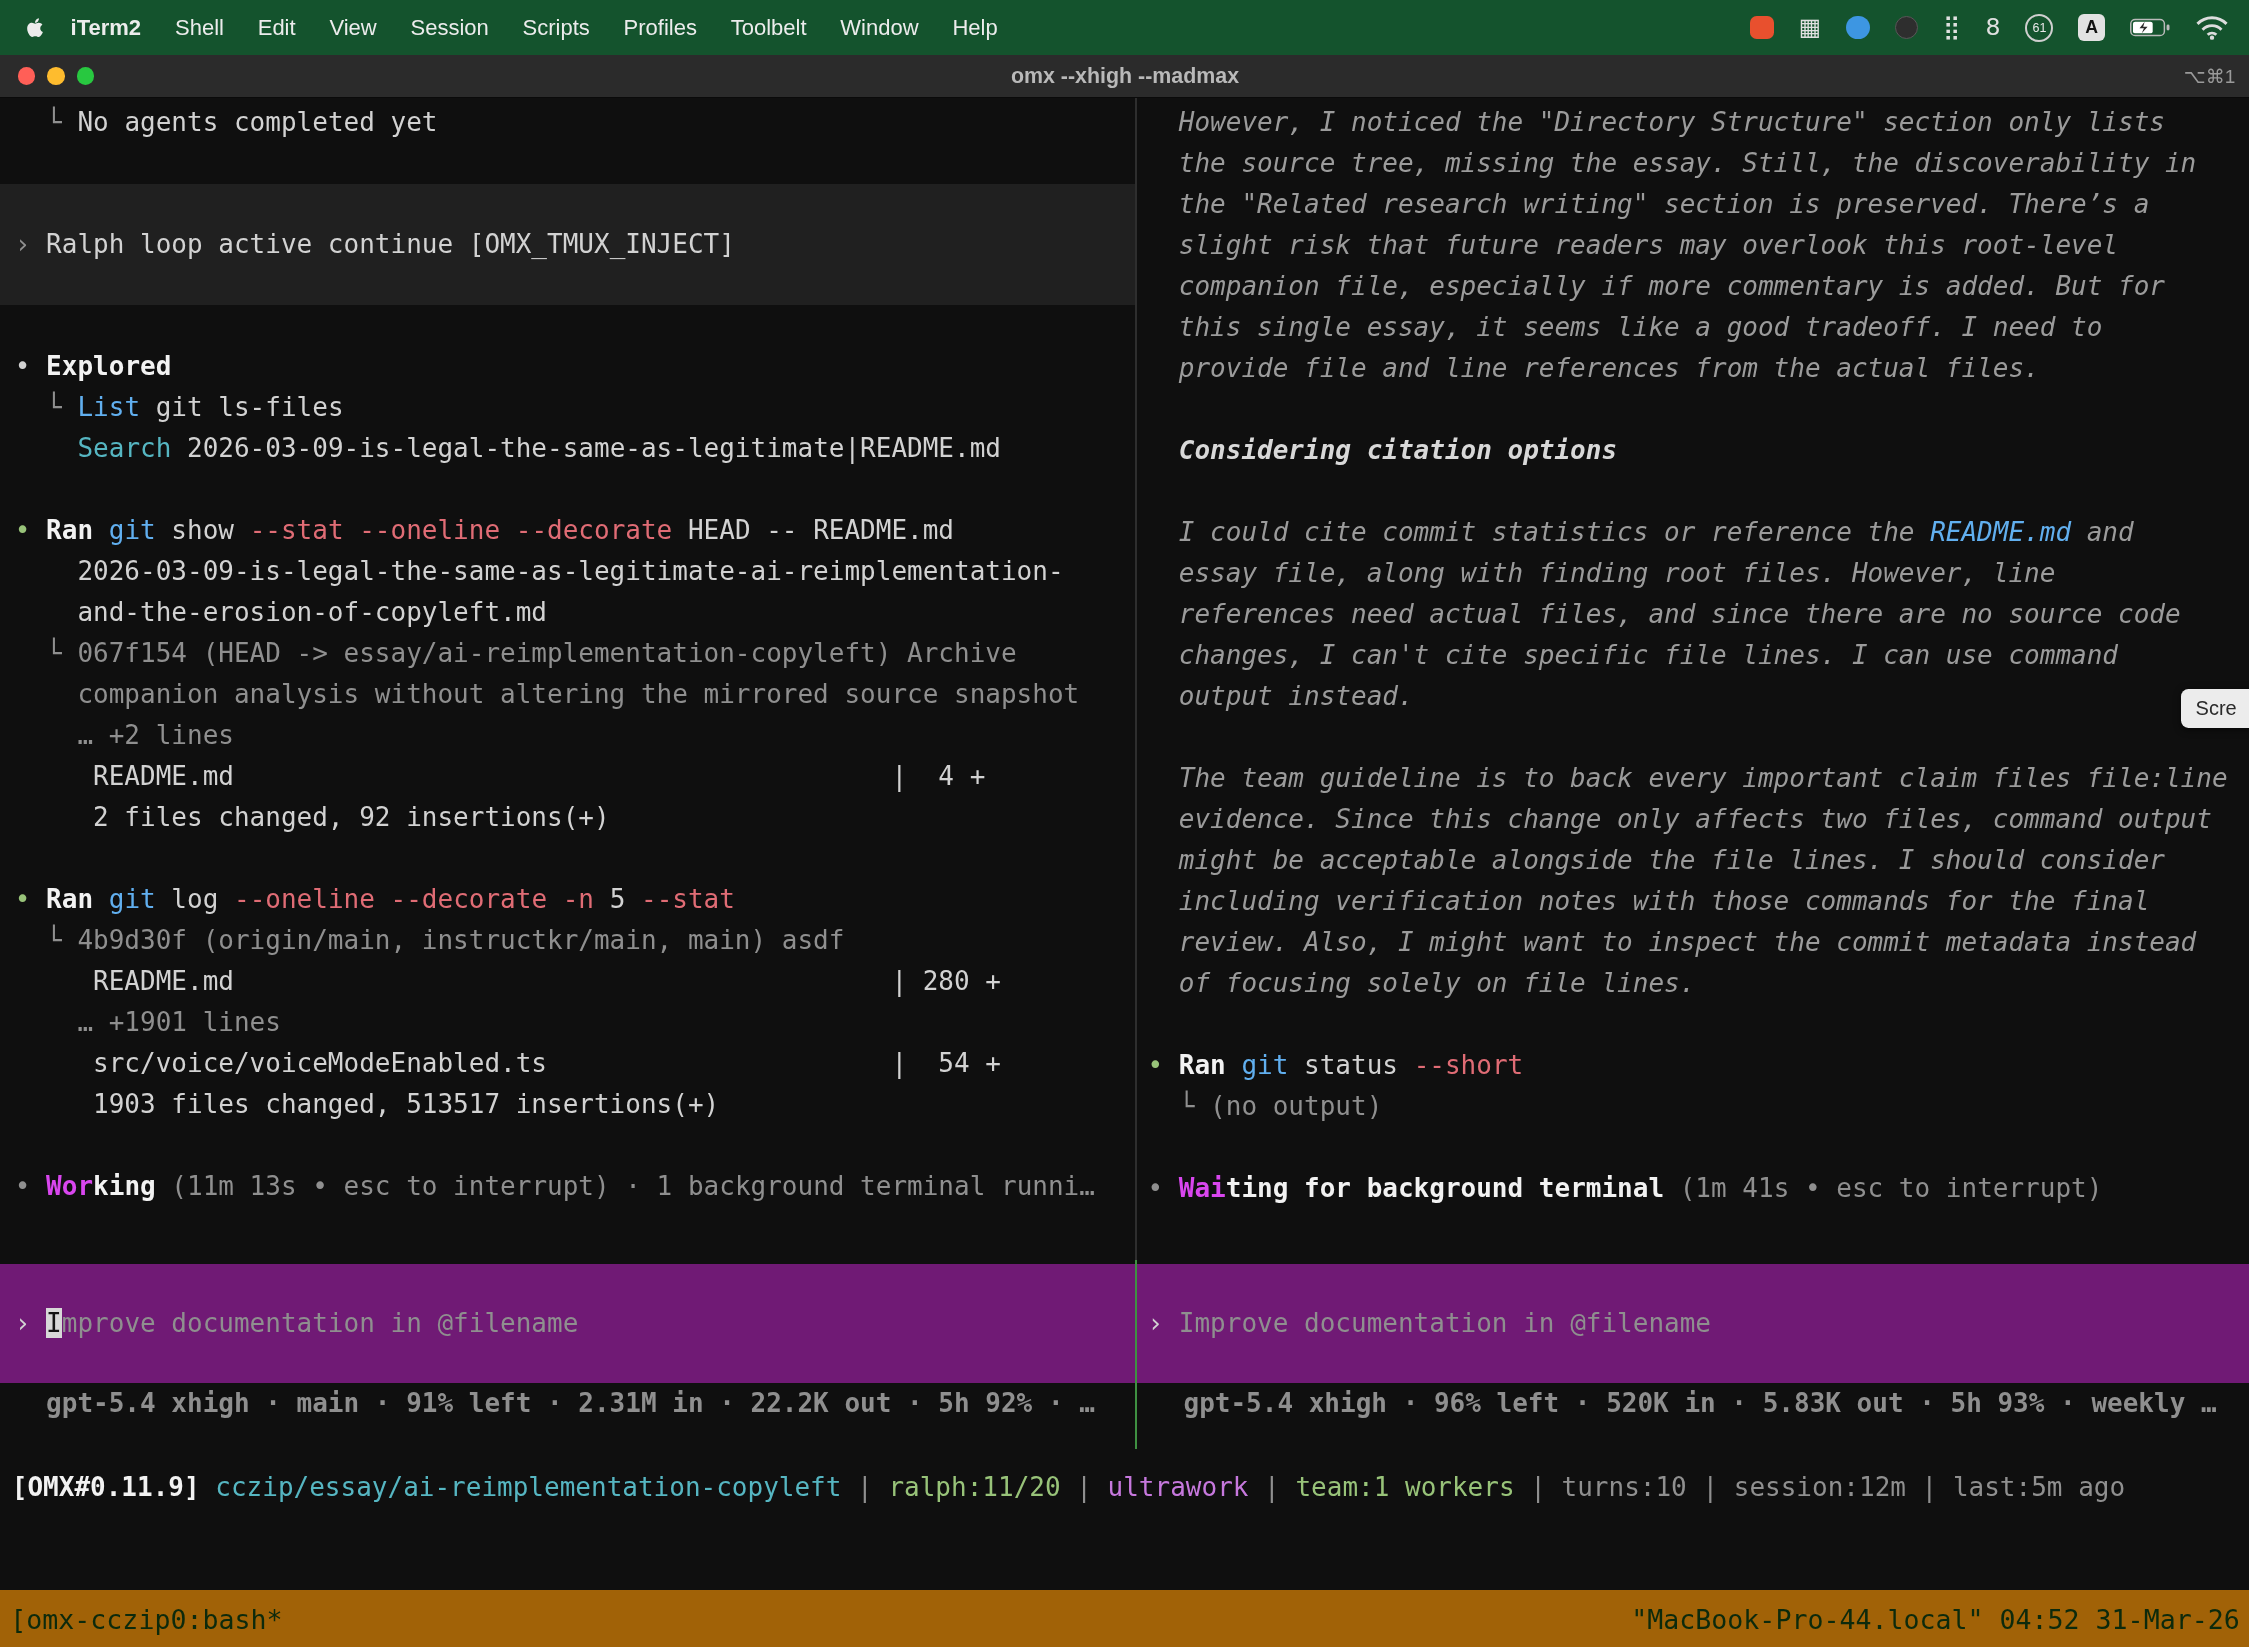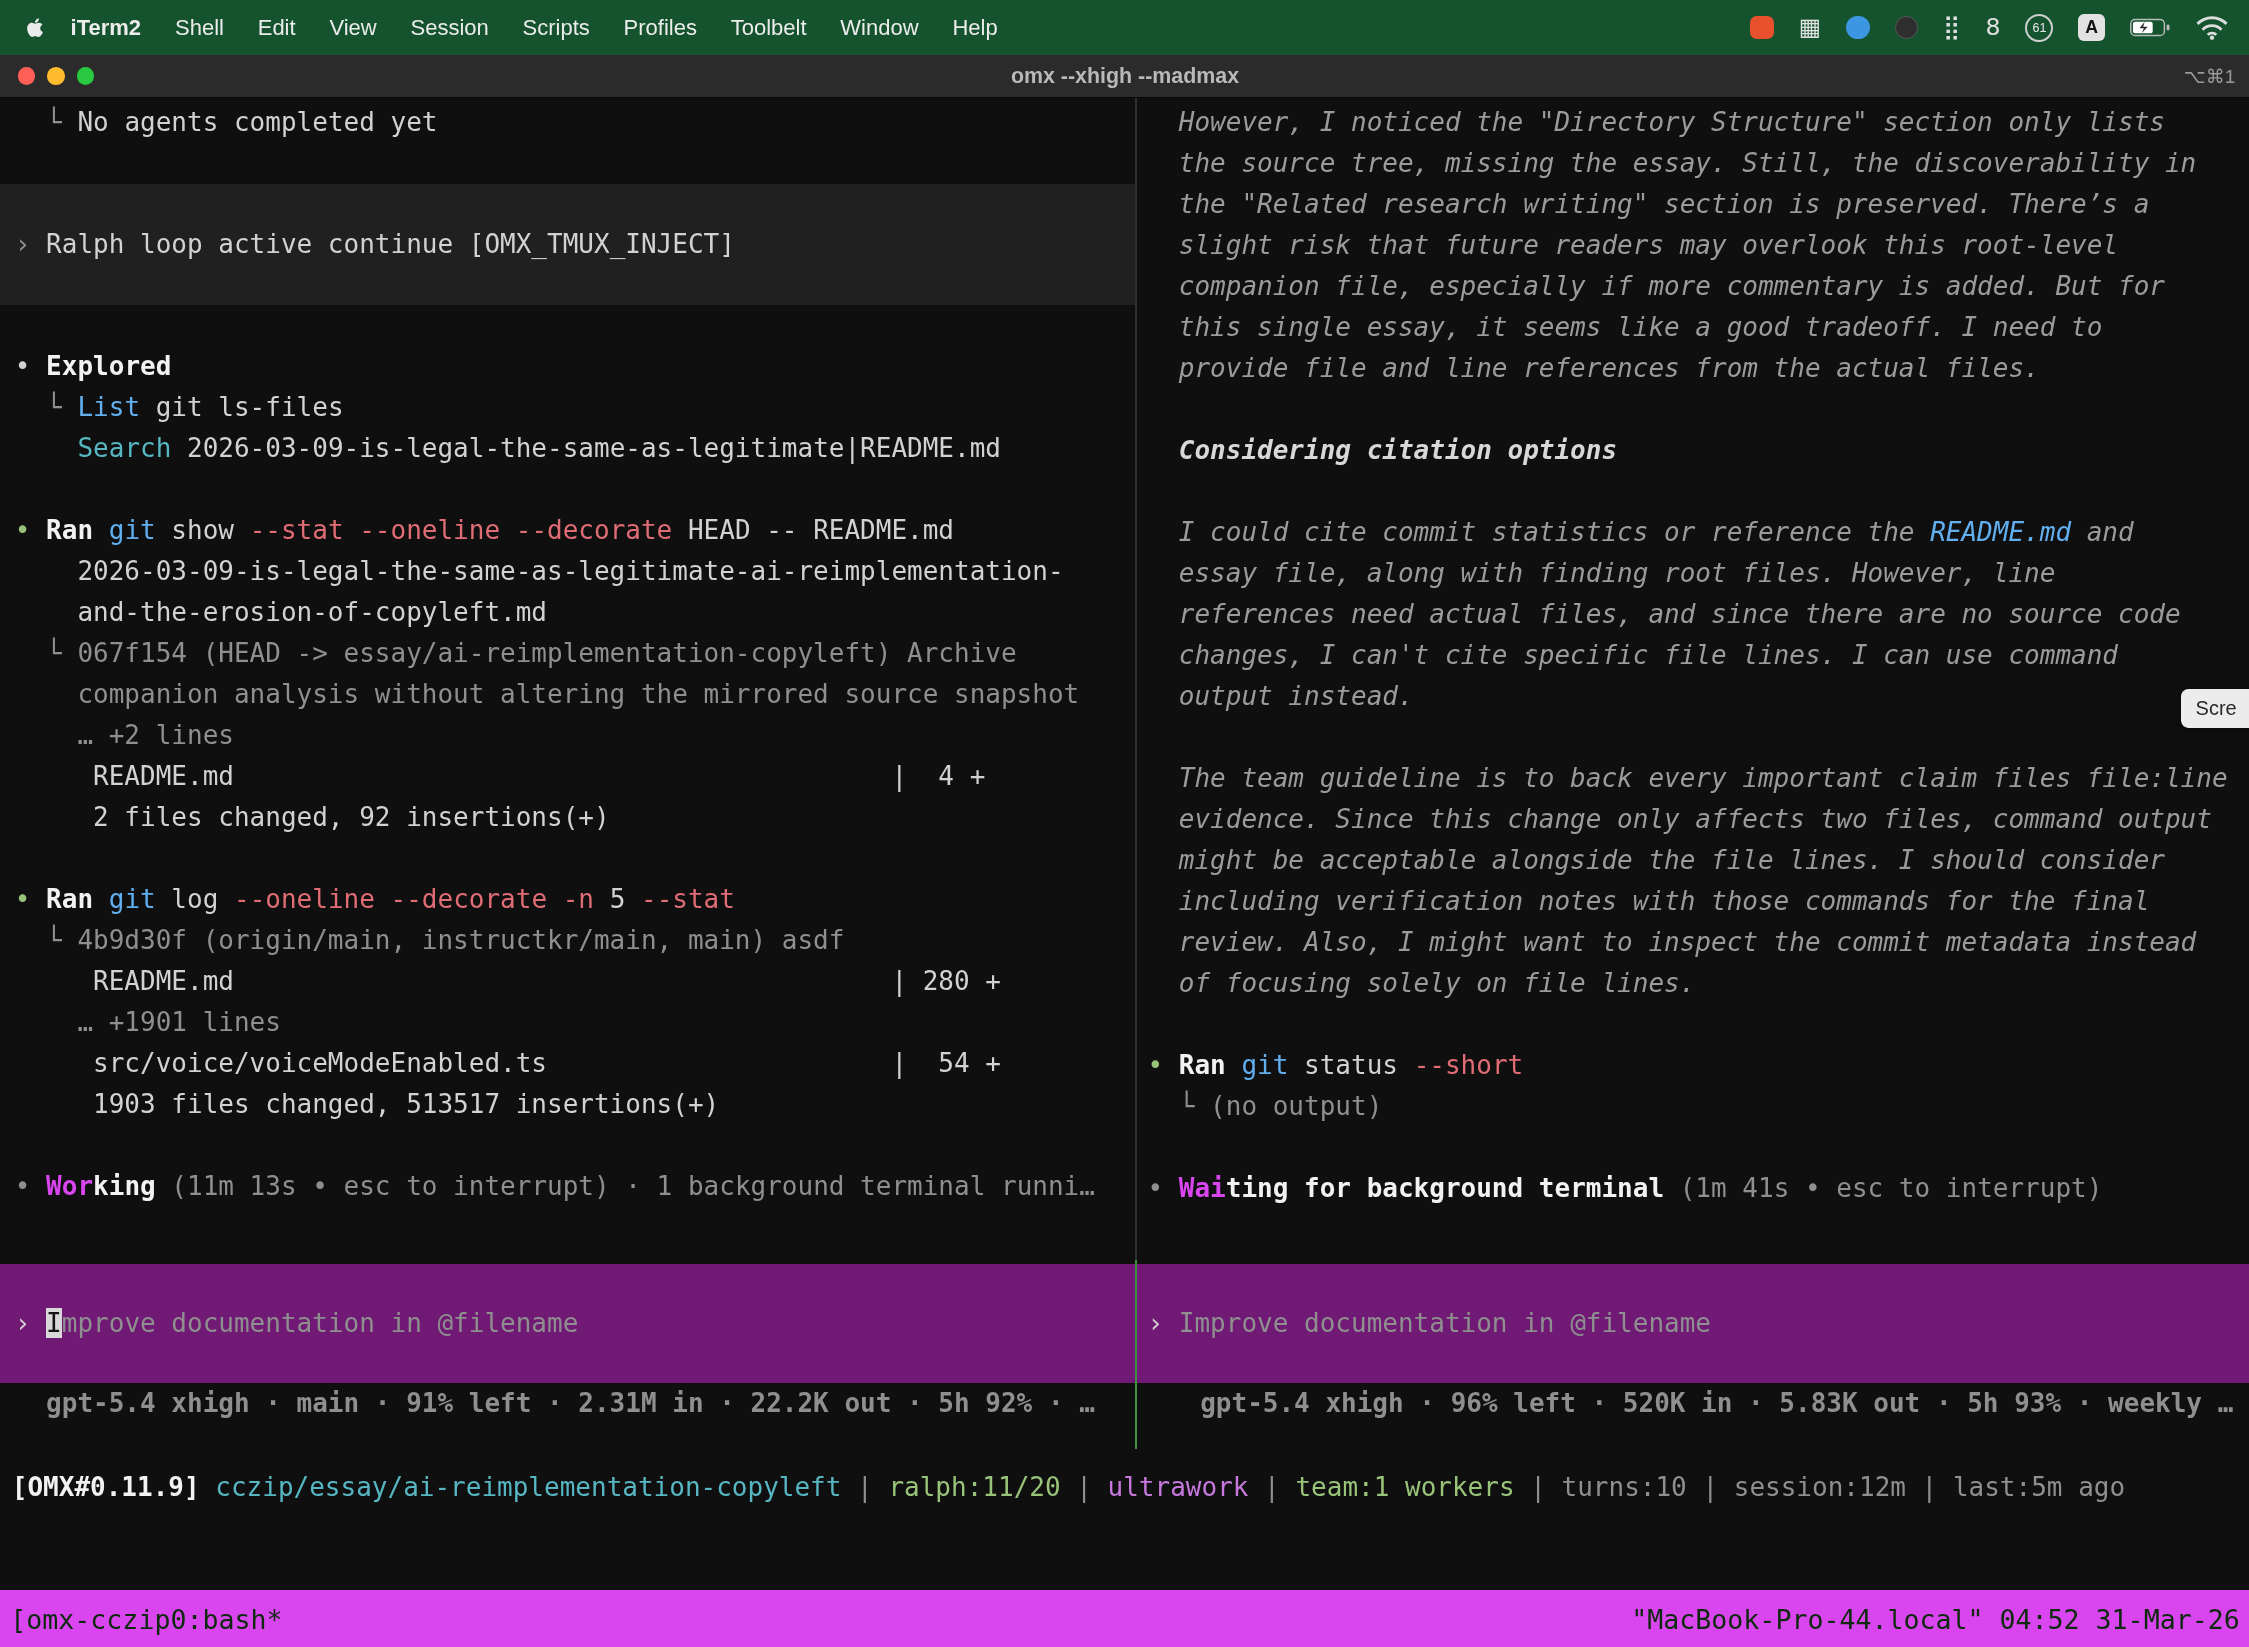--- a/index.html
+++ b/index.html
@@ -58,26 +58,26 @@
   .magenta { color:#c678dd; }
   .dim-italic { color:#9b9b9b; font-style:italic; }
   .bold-italic { color:#d8d8d8; font-weight:bold; font-style:italic; }
   .blue-italic { color:#61afef; font-style:italic; }
   .cursor { background:#d8d8d8; color:#141414; }
 
   .inject-box { background:#202020; margin:41px 0 0 -14.8px; padding:40px 0 40px 14.8px; }
   .prompt-box { background:#701a75; padding:39px 0 39px 14.8px; }
   .pane.right .prompt-box { padding-left:10.3px; }
   .status-line { padding-left:14.8px;font-weight:bold; }
-  .pane.right .status-line { padding-left:15px;text-align:center; }
+  .pane.right .status-line { padding-left:15px; }
 
   .omx-line { margin-top:17.7px; padding-left:11.8px; }
 
   
-  .tmux-bar { height:58px; background:#d946ef; color:#0c2a0c; font-size:26.6px;
+  .tmux-bar { height:58px; background:#a16207; color:#0c2a0c; font-size:26.6px;
               display:flex; align-items:center; justify-content:space-between; padding:0 10.3px; }
 
   
   .tooltip { position:absolute; top:689px; right:0; background:#ececec; color:#2a2a2a;
              font-family:"Liberation Sans", sans-serif; font-size:20px; padding:8px 13.3px 8px 14.8px;
              border-radius:7.4px 0 0 7.4px; box-shadow:0 1.5px 7.4px rgba(0,0,0,.55); z-index:5; }
 </style>
 </head>
 <body>
 

